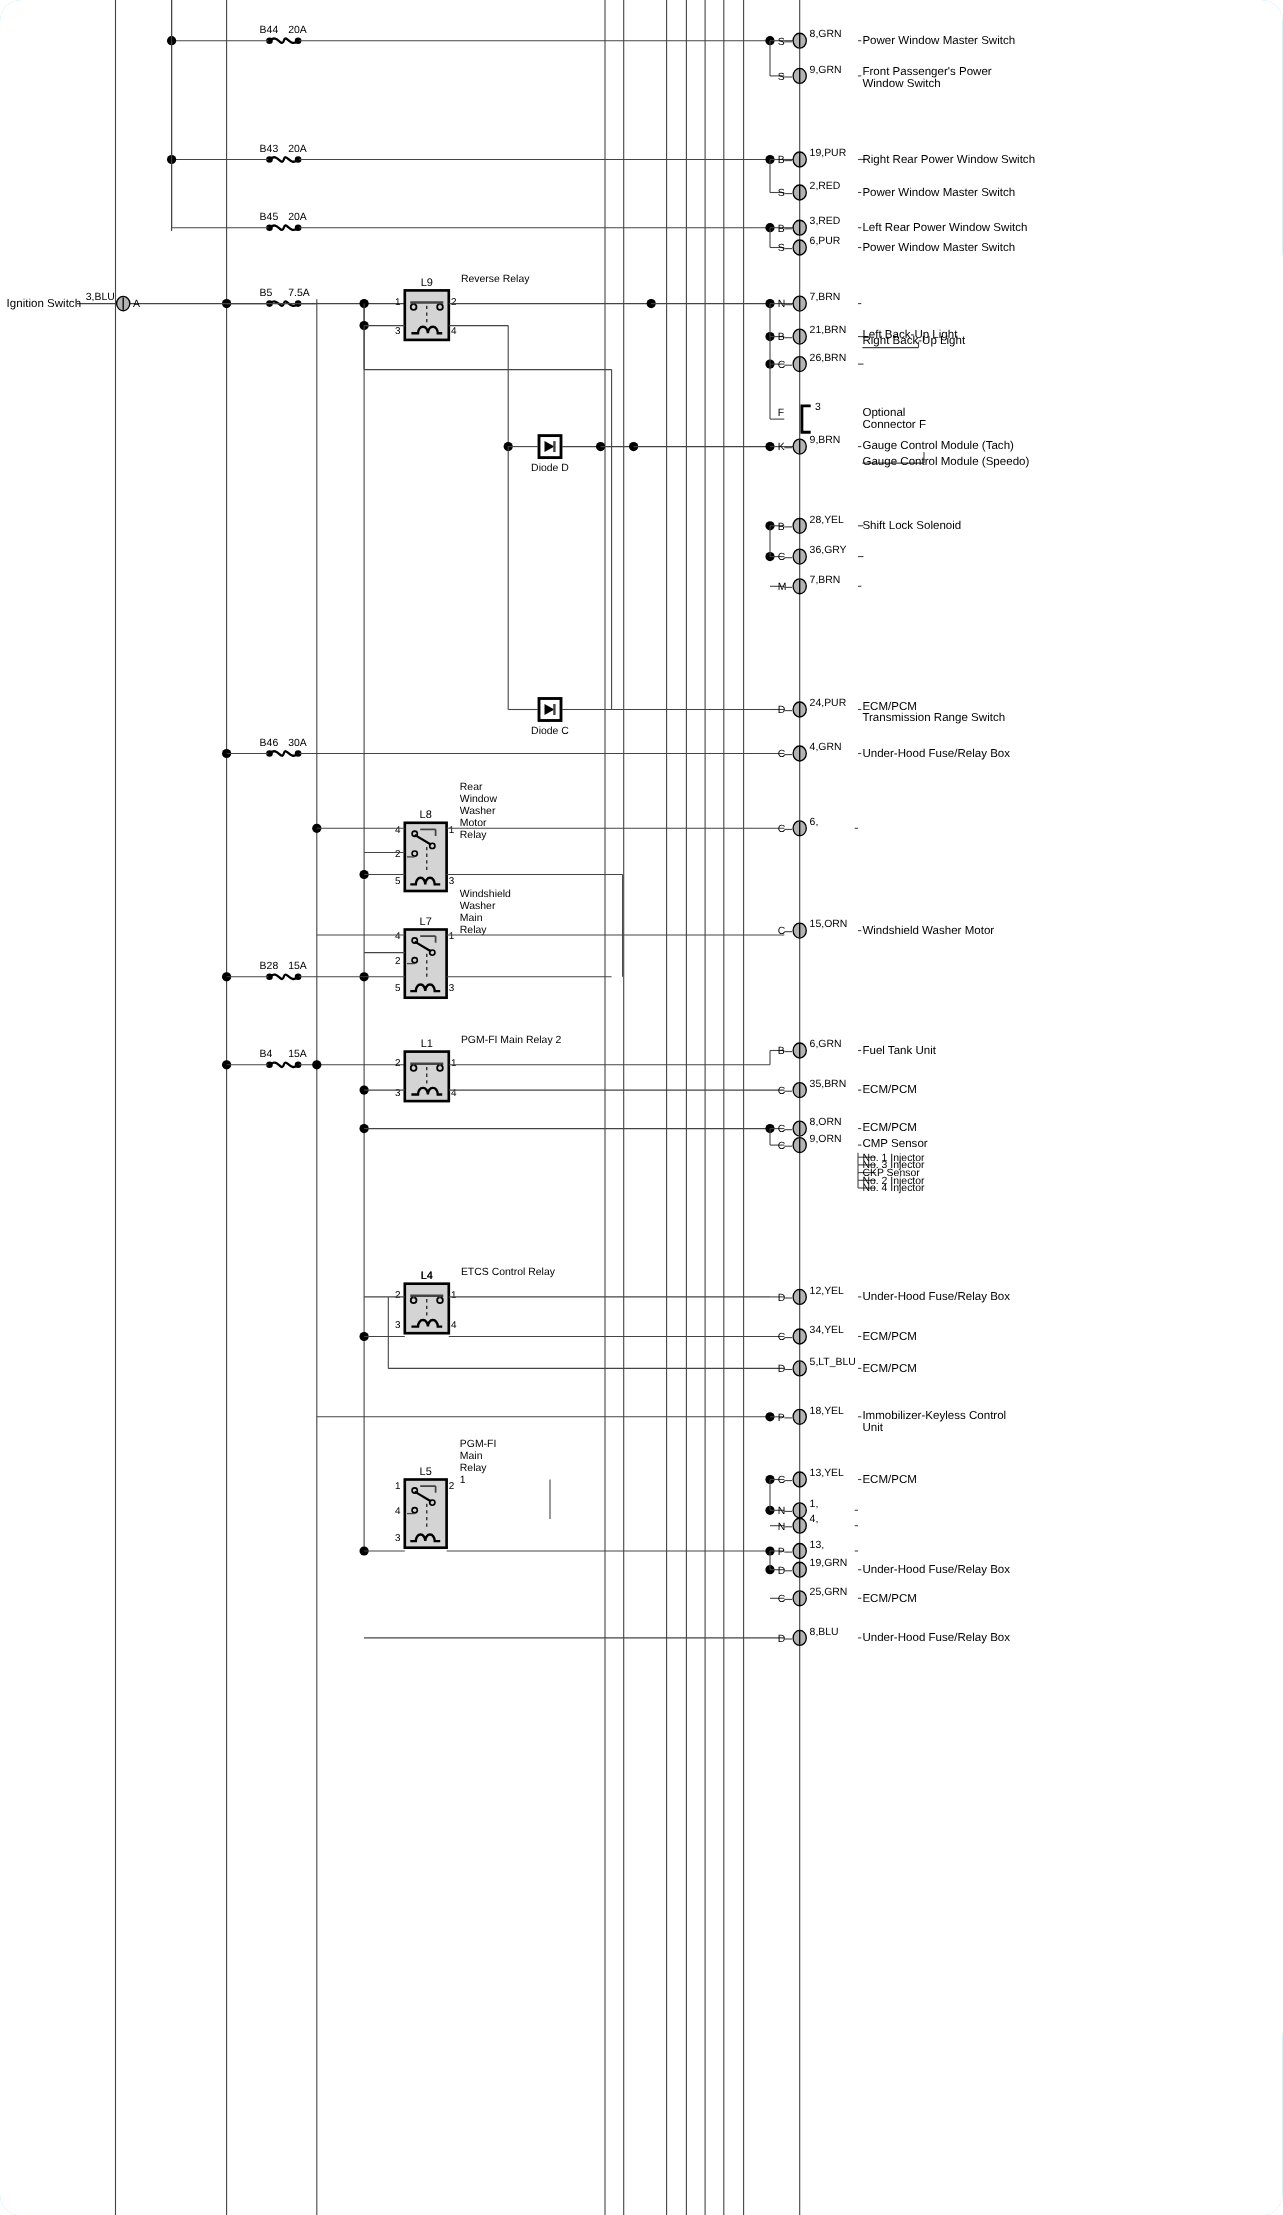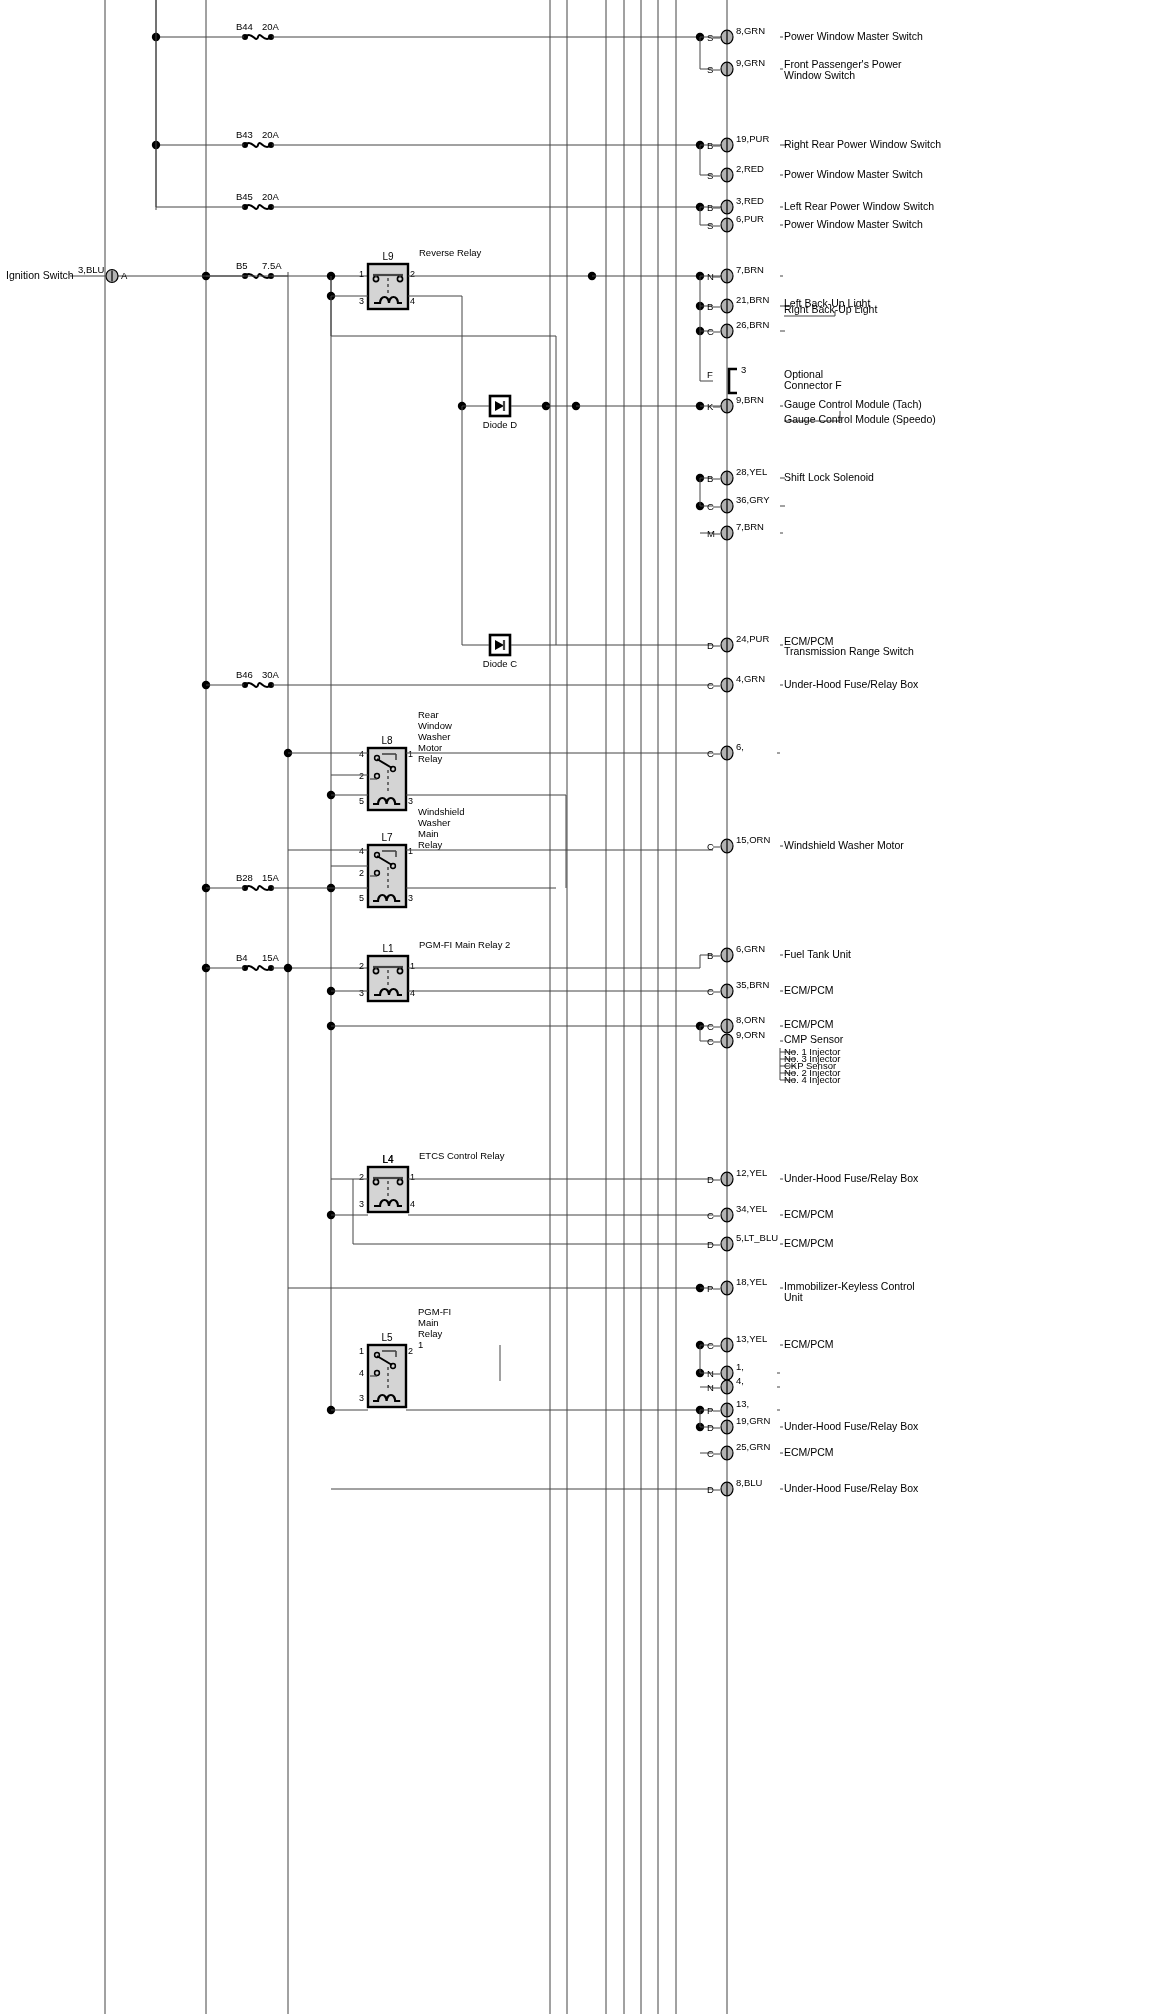--- a/index.html
+++ b/index.html
@@ -1,17 +1,17 @@
 <!DOCTYPE html>
 <html><head>
 <meta charset="utf-8">
 <style>
   html,body{margin:0;padding:0;background:#fff;}
   body{font-family:"Liberation Sans",sans-serif;}
-  #sheet{position:relative;width:1166px;height:2014px;background:#7dd3fc;overflow:hidden;}
+  #sheet{position:relative;width:1166px;height:2014px;background:#7dd3fc;overflow:hidden;border-radius:19px;}
   svg{display:block;}
   text{font-family:"Liberation Sans",sans-serif;fill:#000;}
   .lbl{font-size:10.5px;}
   .lbl9{font-size:9.5px;}
   .pin{font-size:9px;}
   .relaylbl{font-size:10px;}
 </style>
 </head>
 <body>
 

